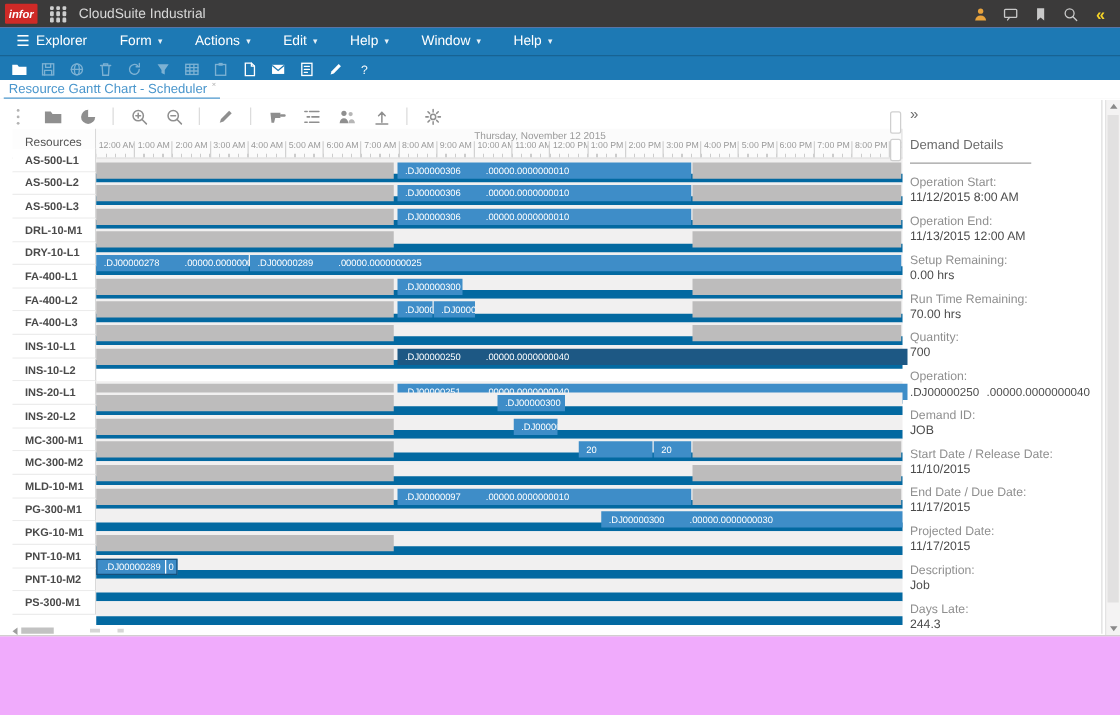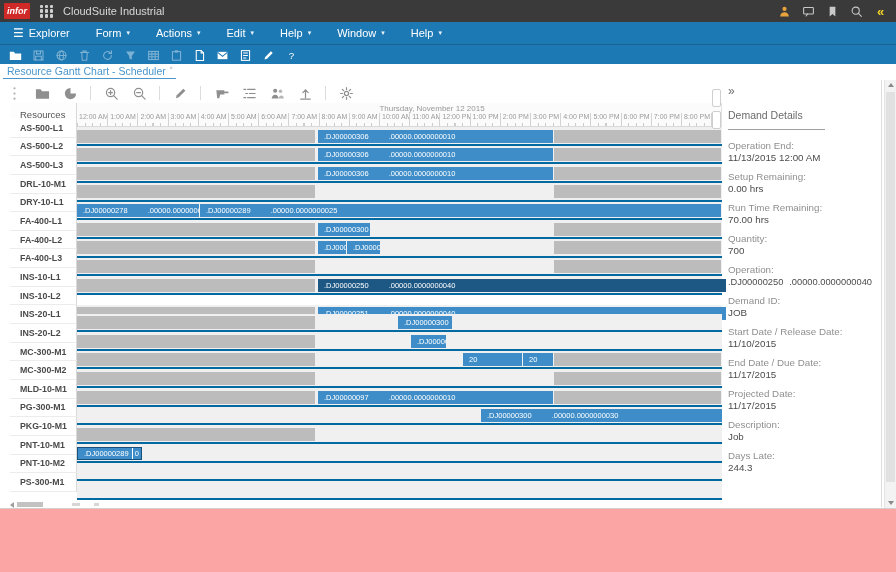--- a/index.html
+++ b/index.html
@@ -1,17 +1,17 @@
 <!DOCTYPE html>
 <html><head>
 <meta charset="utf-8">
 <style>
   html,body{margin:0;padding:0;}
   body{background:#efedee;font-family:"Liberation Sans",sans-serif;-webkit-font-smoothing:antialiased;}
-  .screen{position:relative;width:896px;height:572px;background:#fca5a5;overflow:hidden;}
+  .screen{position:relative;width:896px;height:572px;background:#f0abfc;overflow:hidden;}
 
   
   .topbar{position:absolute;left:0;top:0;width:896px;height:22px;background:#3b3a3a;display:flex;align-items:center;}
   .logo{width:26px;height:16px;margin-left:4px;background:#cf2a27;color:#fff;font-size:9px;font-style:italic;font-weight:bold;
         display:flex;align-items:center;justify-content:center;border-radius:1px;}
   .applauncher{margin-left:10px;width:13px;height:13px;display:grid;grid-template-columns:repeat(3,1fr);gap:1.5px;}
   .applauncher i{background:#cfcfcf;border-radius:1px;}
   .product{color:#d8d8d8;font-size:11px;margin-left:10px;}
   .topright{margin-left:auto;display:flex;align-items:center;gap:9px;padding-right:8px;}
   .topright .ticon{width:15px;height:15px;color:#c9c9c9;display:flex;align-items:center;justify-content:center;}
@@ -53,21 +53,21 @@
             box-sizing:border-box;overflow:hidden;border-right:1px solid #e2e2e2;}
   .g-date{position:absolute;left:270px;top:1px;width:170px;text-align:center;font-size:8px;color:#999;}
   .hcell{position:absolute;top:10px;height:13px;border-left:1px solid #d2d2d2;font-size:7px;color:#9a9a9a;
          padding-left:2px;white-space:nowrap;box-sizing:border-box;overflow:hidden;}
   .hticks{position:absolute;left:0;bottom:0;width:645px;height:3px;
           background:repeating-linear-gradient(90deg,#cccccc 0,#cccccc 1px,transparent 1px,transparent 7.55px);}
   .g-rowlabels{position:absolute;left:0;top:16px;width:67px;font-weight:bold;}
   .rlabel{height:18.65px;box-sizing:border-box;border-bottom:1px solid #ececec;border-right:1px solid #d9d9d9;
           background:#fff;font-size:8.8px;color:#4a4a4a;display:flex;align-items:center;padding-left:10px;}
   .g-body{position:absolute;left:67px;top:24px;width:645px;height:373px;}
-  .grow{position:absolute;left:0;width:645px;height:18.65px;background:#f1f0f0;box-sizing:border-box;border-bottom:2px solid #0369a1;}
+  .grow{position:absolute;left:0;width:645px;height:18.65px;background:#f1f0f0;box-sizing:border-box;border-bottom:7px solid #0369a1;}
   .goff{position:absolute;top:2.5px;height:13px;background:#bdbcbc;}
   .gbar{position:absolute;top:2.5px;height:13px;background:#3e8dc8;color:#fff;font-size:7.5px;line-height:13px;
         display:flex;box-sizing:border-box;overflow:hidden;white-space:nowrap;padding-left:6px;}
   .gbar .bid{flex:0 0 auto;}
   .gbar .bsuffix{flex:0 0 auto;margin-left:20px;}
   .gbar.dark{background:#1d5884;}
   .gbar.selected{border:1px solid #16507c;line-height:11px;}
   .gbar .btail{margin-left:auto;border-left:1px solid #fff;padding:0 2px;}
 
   
@@ -520,20 +520,24 @@
         <i></i>
         <i></i>
       </div>
 
     <div class="details">
       <span class="d-collapse">»</span>
       <div class="d-title">Demand Details</div>
       <div class="d-rule"></div>
       <div id="dfields">
           <div class="d-block">
+            <div class="d-label">Operation Start:</div>
+            <div class="d-value">11/12/2015 8:00 AM</div>
+          </div>
+          <div class="d-block">
             <div class="d-label">Operation End:</div>
             <div class="d-value">11/13/2015 12:00 AM</div>
           </div>
           <div class="d-block">
             <div class="d-label">Setup Remaining:</div>
             <div class="d-value">0.00 hrs</div>
           </div>
           <div class="d-block">
             <div class="d-label">Run Time Remaining:</div>
             <div class="d-value">70.00 hrs</div>

